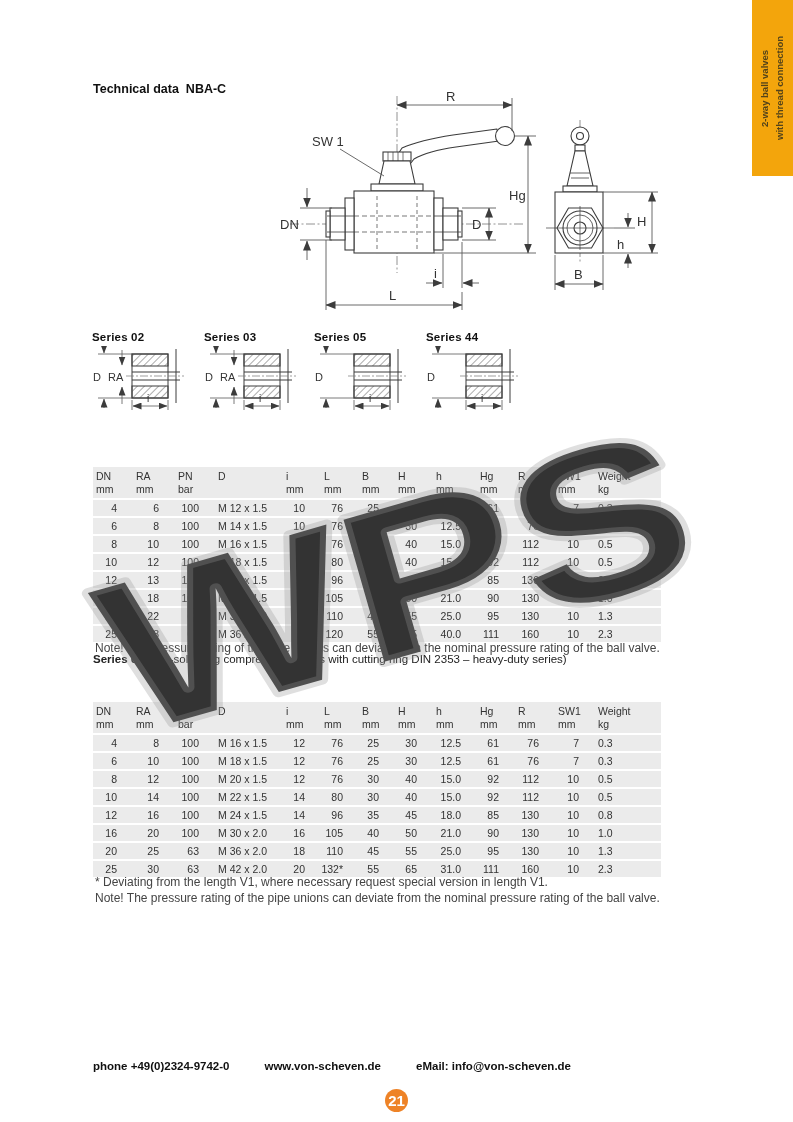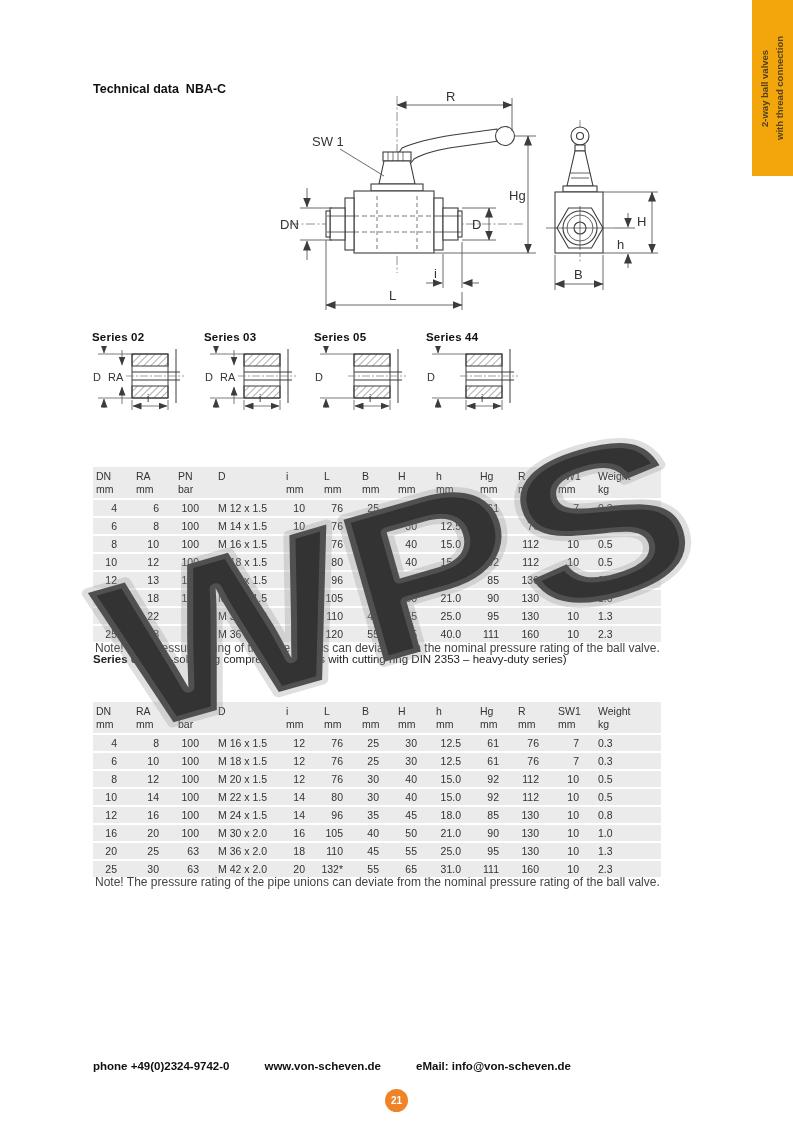--- a/index.html
+++ b/index.html
@@ -22,21 +22,21 @@
               table-layout:fixed;z-index:2}
   .data-table th{background:#ebebeb;font-weight:normal;font-size:10.5px;color:#333;text-align:left;
                  padding:3px 0 3px 3px;line-height:1.2;vertical-align:top}
   .data-table td{background:#ebebeb;font-size:10.5px;color:#333;padding:2px 0;height:12px}
   td.num{text-align:right;padding-right:16px}
   td.txt{text-align:left;padding-left:3px}
   .note{position:absolute;left:95px;font-size:12px;color:#444;line-height:1.35;z-index:2}
   .footer{position:absolute;left:93px;top:1060px;font-size:11.5px;font-weight:bold;color:#101010;
           display:flex;gap:35px;z-index:2}
   .badge{position:absolute;left:385px;top:1089px;width:23px;height:23px;border-radius:50%;
-         background:#EE8327;color:#fff;font-size:10px;font-weight:bold;
+         background:#EE8327;color:#fff;font-size:15px;font-weight:bold;
          display:flex;align-items:center;justify-content:center;z-index:3}
   svg text{font-family:"Liberation Sans",sans-serif;fill:#333}
 </style>
 </head>
 <body>
 
 <div class="page">
 
   <div class="tab">
     <div class="tab-text">
@@ -673,20 +673,21 @@
           <td class="num">65</td>
           <td class="num">31.0</td>
           <td class="num">111</td>
           <td class="num">160</td>
           <td class="num">10</td>
           <td class="txt">2.3</td>
         </tr>
       </tbody>
     </table>
   <div class="note" style="top:874px">
+    <div>* Deviating from the length V1, where necessary request special version in length V1.</div>
     <div>Note! The pressure rating of the pipe unions can deviate from the nominal pressure rating of the ball valve.</div>
   </div>
 
   <div class="footer">
     <span>phone +49(0)2324-9742-0</span>
     <span>www.von-scheven.de</span>
     <span>eMail: info@von-scheven.de</span>
   </div>
   <div class="badge">21</div>
 

